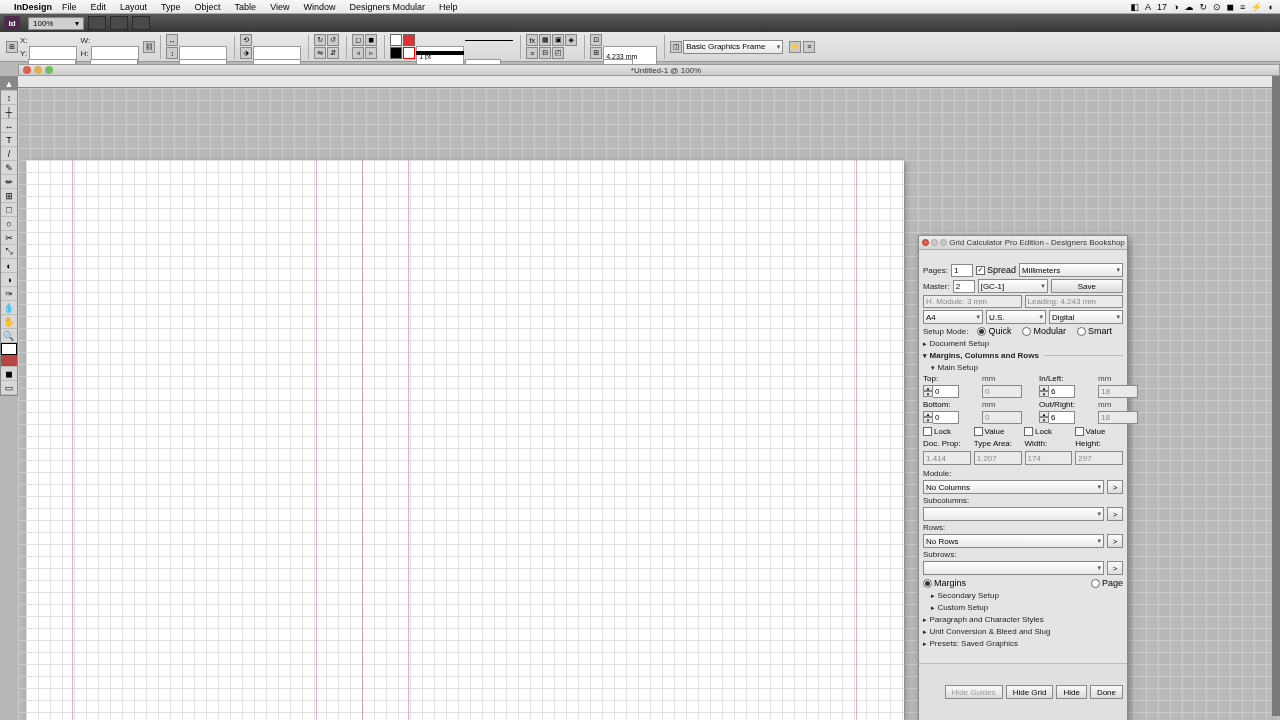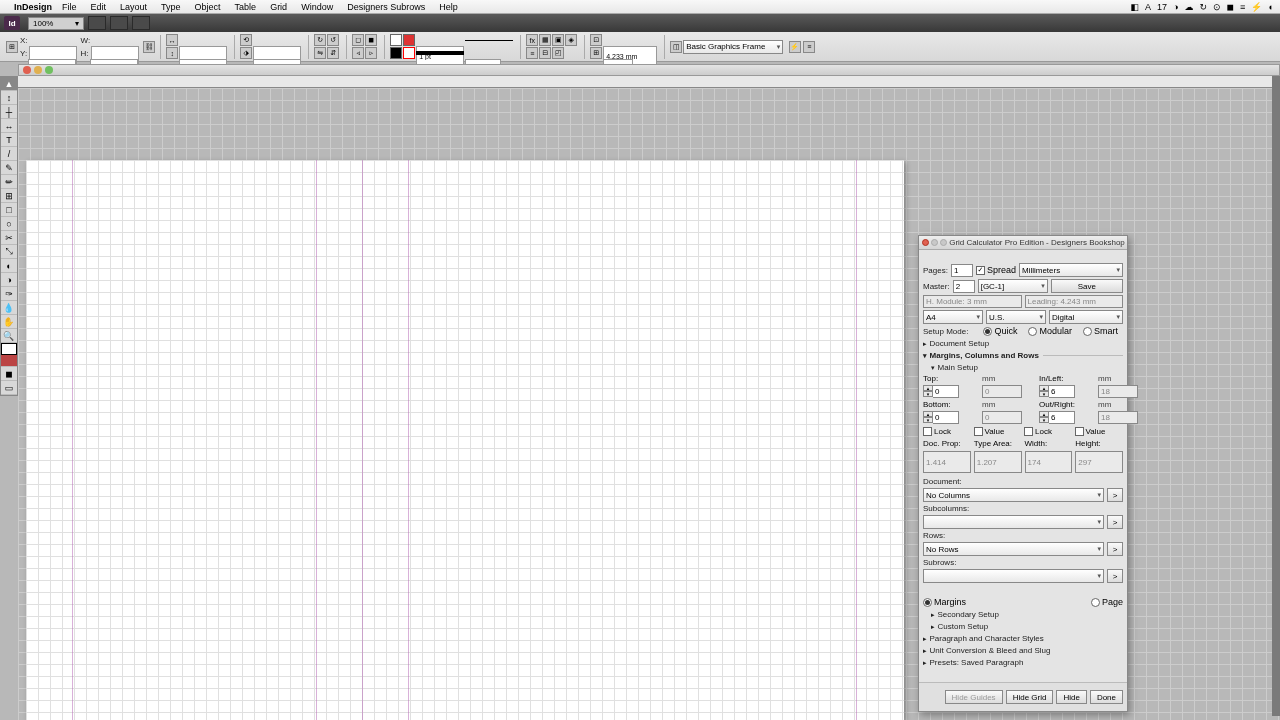--- a/index.html
+++ b/index.html
@@ -90,46 +90,46 @@
 .spin .arrows { width: 10px; display: flex; flex-direction: column; }
 .spin .arrows span { height: 6px; font-size: 5px; line-height: 5px; text-align: center; border: 1px solid #888; background: #e8e8e8; }
 .spin input { width: 26px; height: 13px; font-size: 8px; border: 1px solid #888; border-left: none; padding: 0 2px; }
 .mm-box { width: 40px; height: 13px; font-size: 8px; border: 1px solid #888; background: #eaeaea; color: #888; padding: 0 2px; }
 
 .locks { display: grid; grid-template-columns: 1fr 1fr 1fr 1fr; gap: 2px; margin: 3px 0; }
 .locks label { display: flex; align-items: center; font-size: 8px; }
 
 .prop4 { display: grid; grid-template-columns: 1fr 1fr 1fr 1fr; gap: 3px; }
 .prop4 .lbl { font-size: 8px; }
-.prop4 input { width: 100%; height: 22px; font-size: 8px; border: 1px solid #888; background: #eaeaea; color: #888; padding: 0 2px; }
+.prop4 input { width: 100%; height: 14px; font-size: 8px; border: 1px solid #888; background: #eaeaea; color: #888; padding: 0 2px; }
 
 .selrow { display: flex; gap: 3px; align-items: center; margin-top: 2px; }
 .selrow .pselect { flex: 1; }
 .selrow .sq { width: 16px; height: 14px; border: 1px solid #888; background: linear-gradient(#fafafa,#dcdcdc); display: flex; align-items: center; justify-content: center; font-size: 8px; cursor: pointer; }
 
-.panel-footer { display: flex; justify-content: flex-end; gap: 3px; padding: 7px 4px; border-top: 1px solid #bbb; background: #e0e0e0; }
+.panel-footer { display: flex; justify-content: flex-end; gap: 3px; padding: 21px 4px; border-top: 1px solid #bbb; background: #e0e0e0; }
 .panel-footer .pbtn.dis { color: #999; }
 
 .right-edge { position: absolute; right: 0; top: 76px; width: 8px; height: 640px; background: #7a7a7a; }
 </style>
 </head>
 <body>
 
 <div class="mac-menubar">
   <span class="apple"></span>
   <span class="app-name">InDesign</span>
   <span class="menu-item">File</span>
   <span class="menu-item">Edit</span>
   <span class="menu-item">Layout</span>
   <span class="menu-item">Type</span>
   <span class="menu-item">Object</span>
   <span class="menu-item">Table</span>
-  <span class="menu-item">Grid</span>
+  <span class="menu-item">View</span>
   <span class="menu-item">Window</span>
-  <span class="menu-item">Designers Subrows</span>
+  <span class="menu-item">Designers Modular</span>
   <span class="menu-item">Help</span>
   <span class="spacer"></span>
   <span class="status-icon">◧</span>
   <span class="status-icon">A</span>
   <span class="status-icon">17</span>
   <span class="status-icon">◑</span>
   <span class="status-icon">☁</span>
   <span class="status-icon">↻</span>
   <span class="status-icon">⊙</span>
   <span class="status-icon">◼</span>
@@ -293,20 +293,21 @@
   <div class="tool">▭</div>
 </div>
 
 <div class="doc-window">
   <div class="doc-titlebar">
     <div class="traffic">
       <span style="background:#e06050"></span>
       <span style="background:#e0b050"></span>
       <span style="background:#70c060"></span>
     </div>
+    <div class="title-text">*Untitled-1 @ 100%</div>
   </div>
   <div class="ruler-h"></div>
   <div class="canvas-area">
     <div class="pasteboard">
       <div class="page">
         <div class="guide-v" style="left:290px"></div>
         <div class="guide-v" style="left:336px"></div>
         <div class="guide-v" style="left:382px"></div>
         <div class="guide-v" style="left:830px"></div>
         <div class="guide-v" style="left:46px"></div>
@@ -358,21 +359,21 @@
         </div>
       <div class="pselect" style="width:60px">
           <span>U.S.</span>
         </div>
       <div class="pselect" style="flex:1">
           <span>Digital</span>
         </div>
     </div>
     <div class="prow">
       <span class="plabel">Setup Mode:</span>
-      <label style="display:flex;align-items:flex-end;margin-left:12px">
+      <label style="display:flex;align-items:flex-end;margin-left:6px">
           <span class="pradio on"></span>
           <span>Quick</span>
         </label>
       <label style="display:flex;align-items:center;margin-left:8px">
           <span class="pradio"></span>
           <span>Modular</span>
         </label>
       <label style="display:flex;align-items:center;margin-left:8px">
           <span class="pradio"></span>
           <span>Smart</span>
@@ -461,21 +462,21 @@
       <span class="lbl">Doc. Prop:</span>
       <span class="lbl">Type Area:</span>
       <span class="lbl">Width:</span>
       <span class="lbl">Height:</span>
       <input value="1.414" style="">
       <input value="1.207" style="">
       <input value="174" style="">
       <input value="297" style="">
     </div>
 
-    <div class="plabel" style="margin-top:4px">Document:</div>
+    <div class="plabel" style="margin-top:4px">Module:</div>
     <div class="selrow">
       <div class="pselect">
           <span>No Columns</span>
         </div>
       <div class="sq">&gt;</div>
     </div>
     <div class="plabel" style="margin-top:2px">Subcolumns:</div>
     <div class="selrow">
       <div class="pselect">
           <span></span>
@@ -490,21 +491,21 @@
       <div class="sq">&gt;</div>
     </div>
     <div class="plabel" style="margin-top:2px">Subrows:</div>
     <div class="selrow">
       <div class="pselect">
           <span></span>
         </div>
       <div class="sq">&gt;</div>
     </div>
 
-    <div class="prow" style="margin-top:14px">
+    <div class="prow" style="margin-top:3px">
       <label style="display:flex;align-items:center">
           <span class="pradio on"></span>
           <span>Margins</span>
         </label>
       <span style="flex:1"></span>
       <label style="display:flex;align-items:center">
           <span class="pradio"></span>
           <span>Page</span>
         </label>
     </div>
@@ -521,21 +522,21 @@
     <div class="section-hdr">
         <span class="tri">▸</span>
         <span>Paragraph and Character Styles</span>
       </div>
     <div class="section-hdr">
         <span class="tri">▸</span>
         <span>Unit Conversion &amp; Bleed and Slug</span>
       </div>
     <div class="section-hdr">
         <span class="tri">▸</span>
-        <span>Presets: Saved Paragraph</span>
+        <span>Presets: Saved Graphics</span>
       </div>
   </div>
   <div class="panel-footer">
     <div class="pbtn dis">
         <span>Hide Guides</span>
       </div>
     <div class="pbtn">
         <span>Hide Grid</span>
       </div>
     <div class="pbtn">

